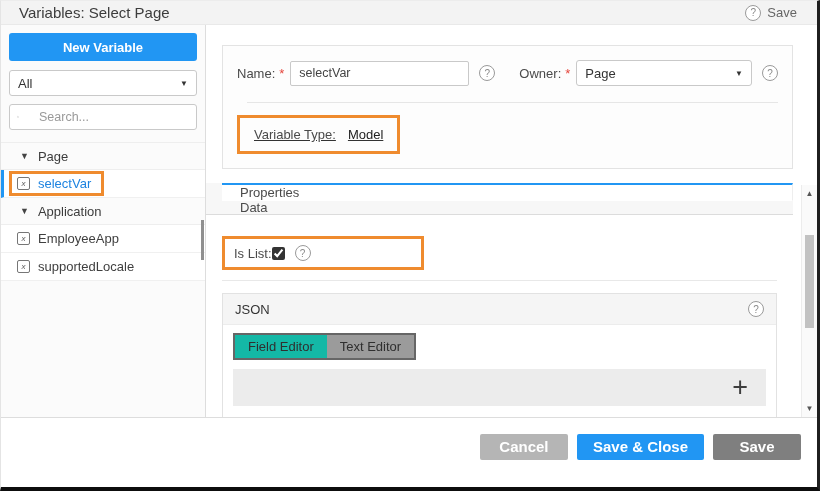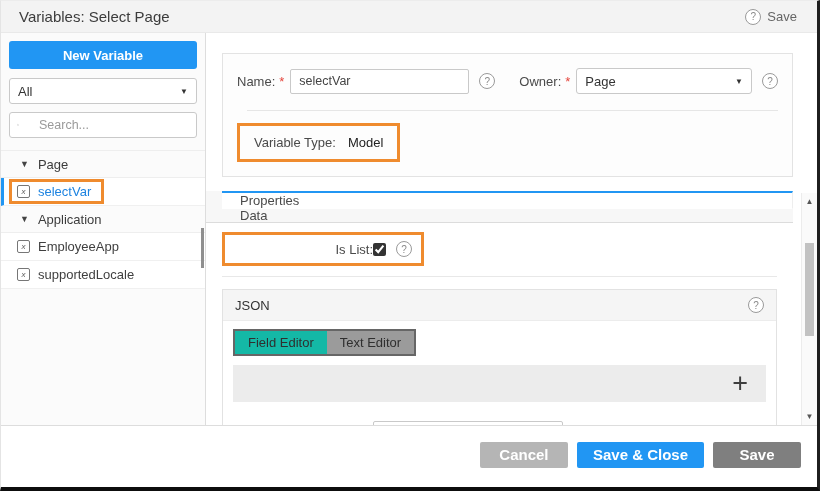--- a/index.html
+++ b/index.html
@@ -7,21 +7,21 @@
   body { font-family:"Liberation Sans", sans-serif; font-size:13px; color:#333; }
 
   .window {
     width:820px; height:491px; position:relative; background:#fff; overflow:hidden;
     border-top:1px solid #ececec; border-left:1px solid #e4e4e4;
     border-right:3px solid #1f1f1f; border-bottom:4px solid #0d0d0d;
   }
 
   
   .header {
-    height:32px; background:#f3f3f3; display:flex; align-items:center;
+    height:24px; background:#f3f3f3; display:flex; align-items:center;
     justify-content:space-between; padding:0 20px 0 18px; border-bottom:1px solid #e9e9e9;
   }
   .title { font-size:15px; color:#3c3c3c; }
   .help { display:flex; align-items:center; gap:6px; color:#666; cursor:pointer; font-size:13px; }
 
   .qmark {
     display:inline-flex; width:16px; height:16px; border:1px solid #9a9a9a; border-radius:50%;
     color:#8a8a8a; font-size:10px; align-items:center; justify-content:center; flex:0 0 auto;
     background:#fff;
   }
@@ -84,40 +84,40 @@
   .lbl { color:#4a4a4a; }
   .req { color:#e5453c; margin:0 6px 0 4px; }
   .txt-input {
     height:25px; border:1px solid #c9c9c9; border-radius:2px; padding:0 8px; font-size:12.5px;
     color:#444; font-family:"Liberation Sans",sans-serif; outline:none; background:#fff;
   }
   .inp-name { width:188px; }
   .owner-sel { width:190px; height:26px; margin-right:10px; }
   .gap-help { margin-left:10px; margin-right:24px; }
   .card-divider { border-top:1px solid #e6e6e6; margin:16px 0 0 10px; }
-  .vartype-box { display:inline-flex; align-items:center; margin-top:12px; padding:9px 14px; }
+  .vartype-box { display:inline-flex; align-items:center; margin-top:12px; padding:9px 14px;text-decoration:underline; }
   .vartype-val { margin-left:12px; color:#222; }
 
   
   .tabbar {
     margin:14px 24px 0 0; display:flex; padding-left:16px; background:#f7f7f7;
     border-bottom:1px solid #dcdcdc; height:32px;flex-direction:column;
   }
   .tab {
     padding:0 18px; display:flex; align-items:center; color:#4a4a4a; cursor:pointer; font-size:13px;
   }
   .tab.active {
     background:#fff; border-top:2px solid #2196f3; border-right:1px solid #eee;
     margin-bottom:-1px; border-bottom:1px solid #fff;
   }
 
   .props { padding:4px 40px 0 16px; }
   .islist-box {
-    width:202px; display:flex; align-items:center; justify-content:flex-end;
-    padding:6px 9px; margin-top:5px;
+    width:202px; display:flex; align-items:center; justify-content:flex-start;
+    padding:6px 9px; margin-top:17px;
   }
   .islist-right { display:flex; align-items:center; gap:10px; }
   .islist-right input { width:13px; height:13px; accent-color:#333; }
   .sect-divider { border-top:1px solid #e8e8e8; margin:10px 0 12px 0; }
 
   
   .json-panel { border:1px solid #e2e2e2; background:#fff; }
   .json-header {
     background:#f5f5f5; padding:7px 12px; display:flex; align-items:center; justify-content:space-between;
     border-bottom:1px solid #ececec; color:#333;

